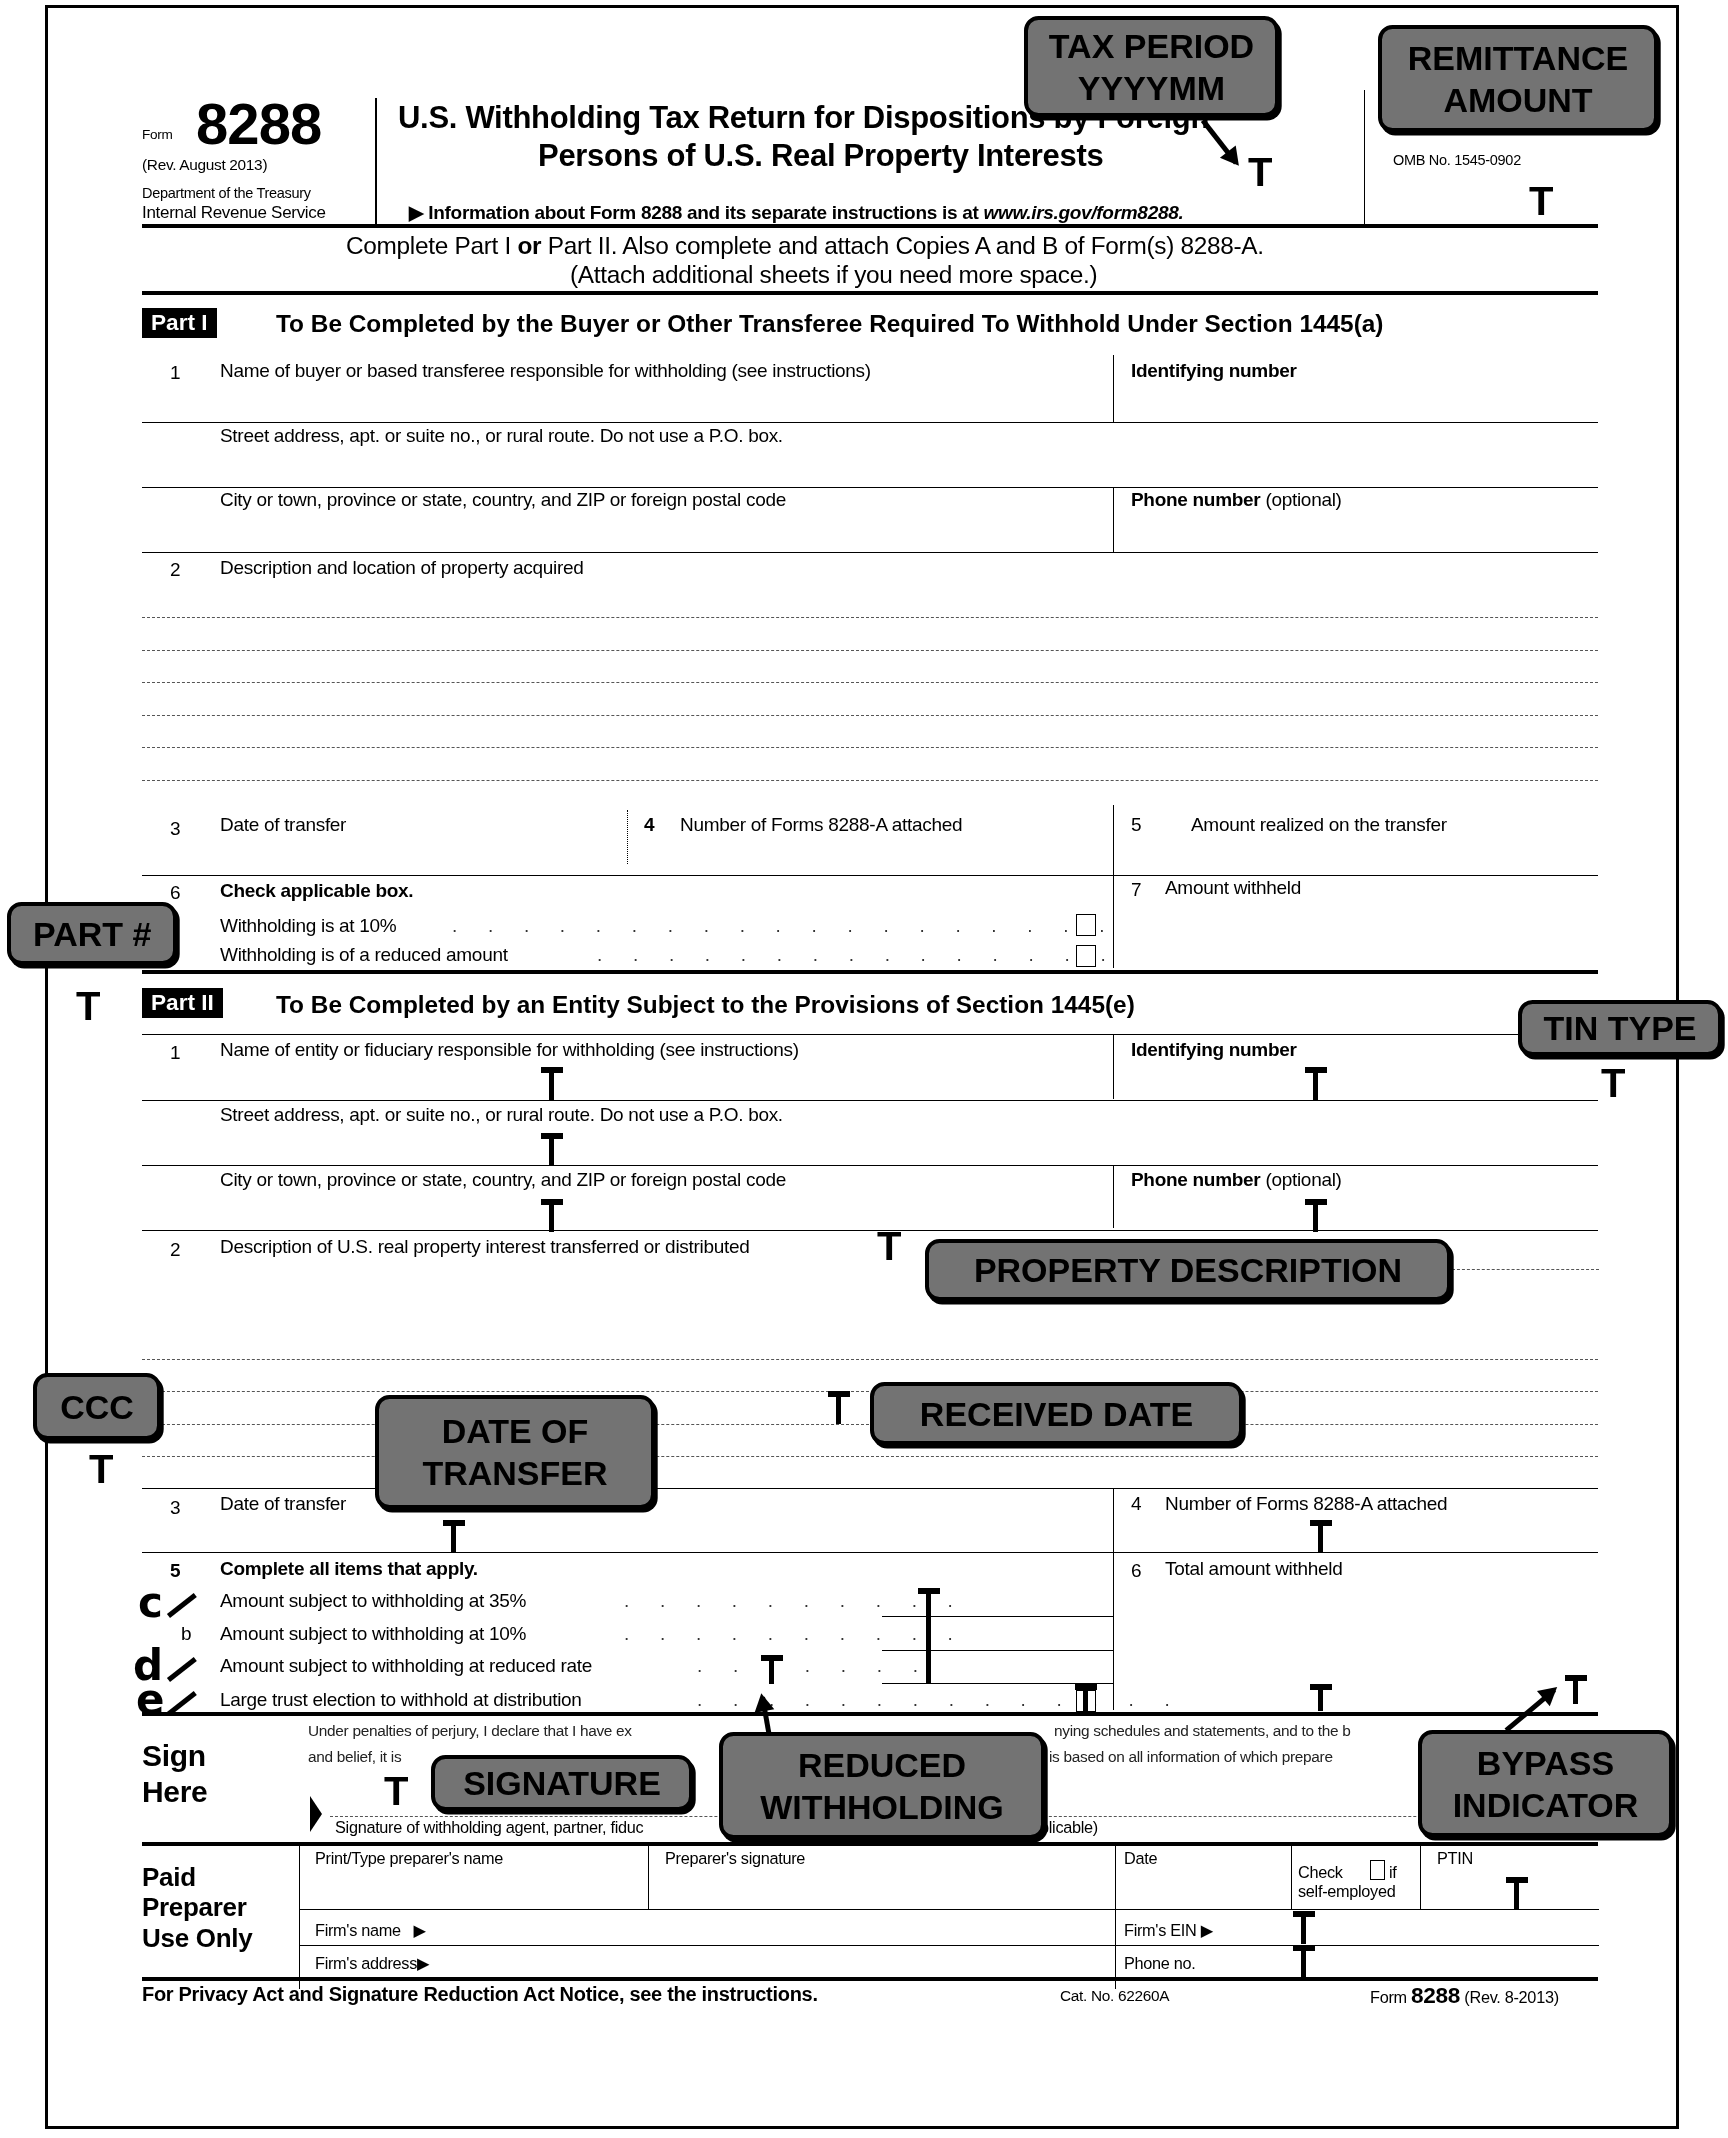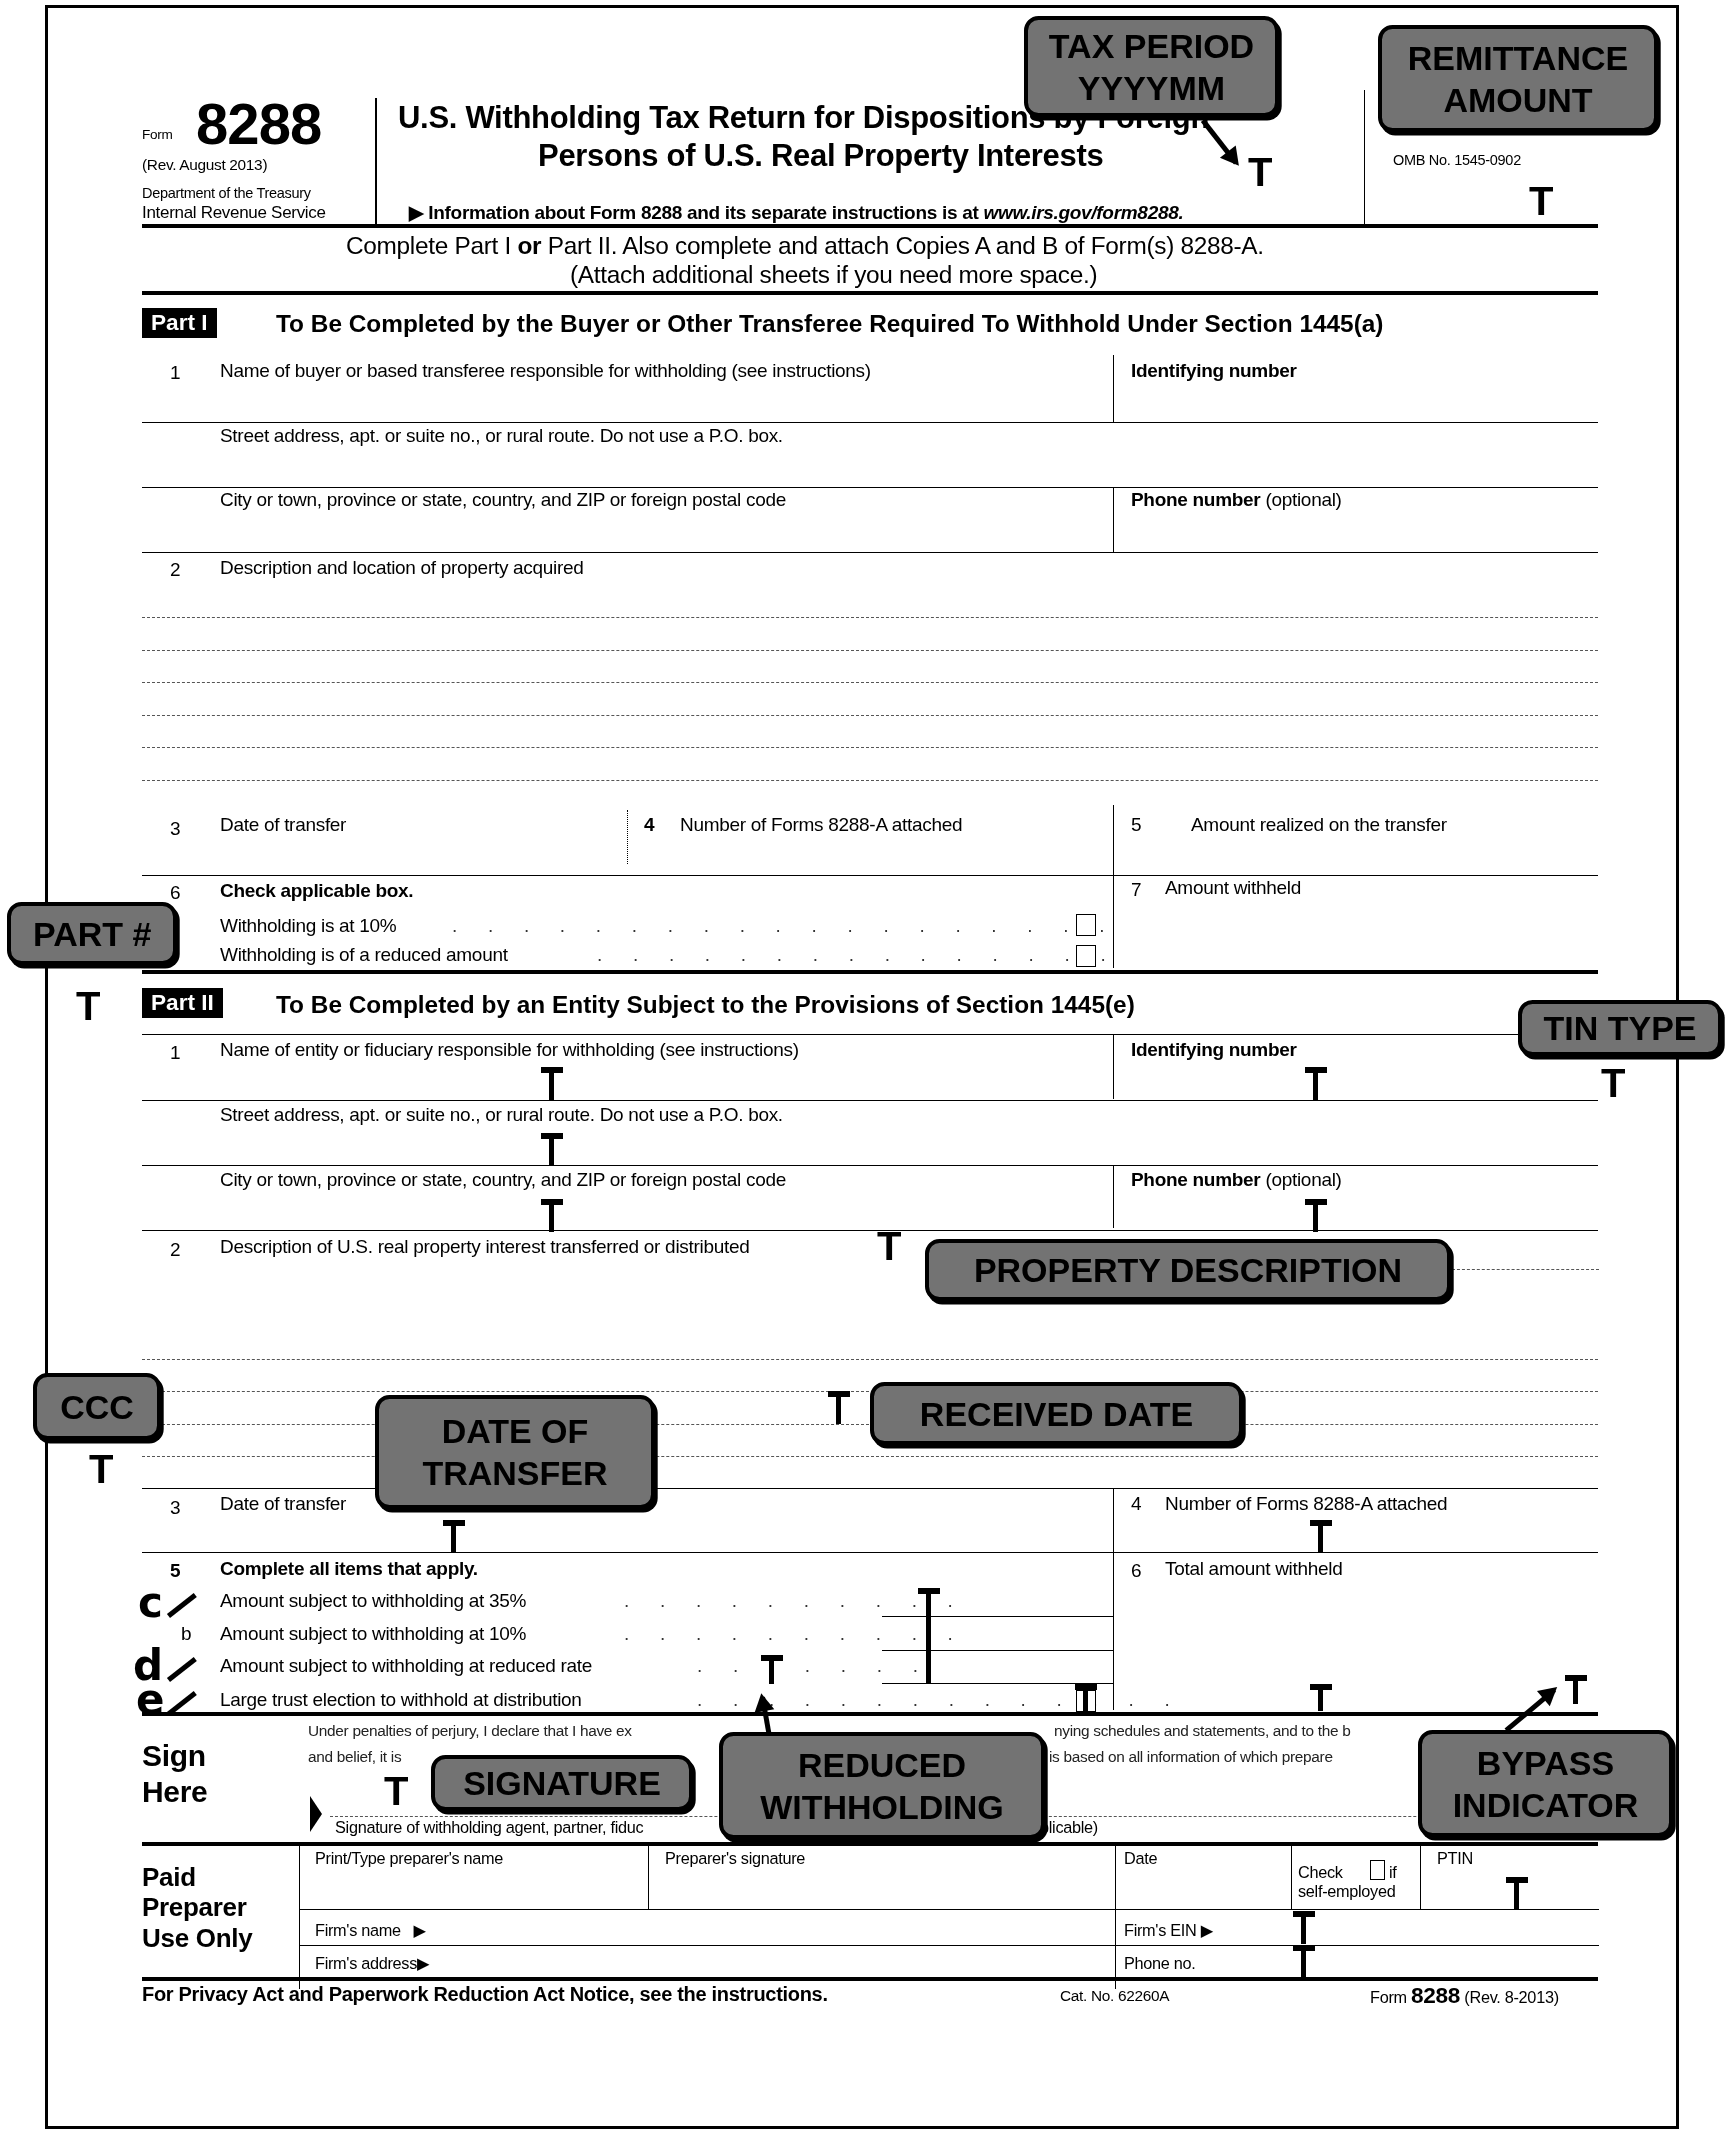--- a/index.html
+++ b/index.html
@@ -234,21 +234,21 @@
 <div class="t" style="left:1124px;top:1921px;font-size:16.3px;"><span>Firm's EIN</span> <span>▶</span></div>
 <div class="abs" style="left:1239px;top:1912px;width:353px;height:29px;"></div>
 <div class="hline" style="left:299px;top:1945px;width:1300px;"></div>
 
 <div class="t" style="left:315px;top:1954px;font-size:16.3px;"><span>Firm's address</span><span>▶</span></div>
 <div class="abs" style="left:434px;top:1948px;width:674px;height:29px;"></div>
 <div class="t" style="left:1124px;top:1954px;font-size:16.3px;">Phone no.</div>
 <div class="abs" style="left:1212px;top:1948px;width:380px;height:29px;"></div>
 <div class="hline hthick" style="left:142px;top:1977px;width:1456px;"></div>
 
-<div class="t b" style="left:142px;top:1983px;font-size:20px;">For Privacy Act and Paperwork Reduction Act Notice, see the instructions.</div>
+<div class="t b" style="left:142px;top:1983px;font-size:20px;">For Privacy Act and Signature Reduction Act Notice, see the instructions.</div>
 <div class="t" style="left:1060px;top:1987px;font-size:15.4px;">Cat. No. 62260A</div>
 <div class="t" style="left:1370px;top:1983px;font-size:16.3px;">
   <span>Form</span> <b style="font-size:22.6px;">8288</b> <span>(Rev. 8-2013)</span>
 </div>
 
 <div class="callout" style="left:1024px;top:16.3px;width:255px;height:101px;flex-direction:column;">
   <span>TAX PERIOD</span>
     <span>YYYYMM</span>
 </div>
 <div class="arrow" style="left:1203px;top:118px;width:54px;transform:rotate(52deg);"></div>

